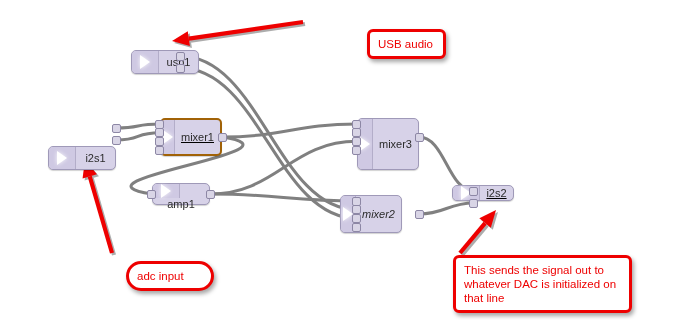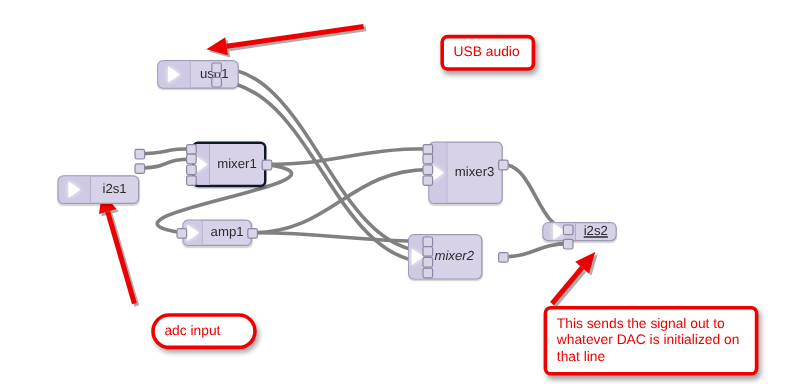--- a/index.html
+++ b/index.html
@@ -24,21 +24,22 @@
     position: absolute;
     box-sizing: border-box;
     background: #d7d2e8;
     border: 1px solid #9f99b8;
     border-radius: 5px;
     display: flex;
     align-items: center;
     box-shadow: 0 1px 1px rgba(0,0,0,0.18);
   }
   .node.selected {
-    border: 2px solid #0f172a;
+    border: 2px solid #a16207;
+    text-decoration: underline;
   }
   .node .icon-cell {
     width: 26px;
     align-self: stretch;
     background: #cfc9e3;
     border-right: 1px solid #b3adc9;
     border-radius: 4px 0 0 4px;
     display: flex;
     align-items: center;
     justify-content: center;
@@ -146,21 +147,21 @@
         <div class="icon-cell">
           <div class="glyph"></div>
         </div>
         <div class="label">mixer1</div>
       </div>
       <div class="port" style="left: 155px; top: 119.5px;"></div>
       <div class="port" style="left: 155px; top: 128.167px;"></div>
       <div class="port" style="left: 155px; top: 136.833px;"></div>
       <div class="port" style="left: 155px; top: 145.5px;"></div>
       <div class="port" style="left: 218px; top: 132.5px;"></div>
-      <div class="node" style="left: 152px; top: 183px; width: 58px; height: 22px;">
+      <div class="node" style="left: 152px; top: 183px; width: 58px; height: 22px; flex-direction: column;">
         <div class="icon-cell">
           <div class="glyph"></div>
         </div>
         <div class="label">amp1</div>
       </div>
       <div class="port" style="left: 147px; top: 189.5px;"></div>
       <div class="port" style="left: 206px; top: 189.5px;"></div>
       <div class="node" style="left: 357px; top: 118px; width: 62px; height: 52px;">
         <div class="icon-cell">
           <div class="glyph"></div>

